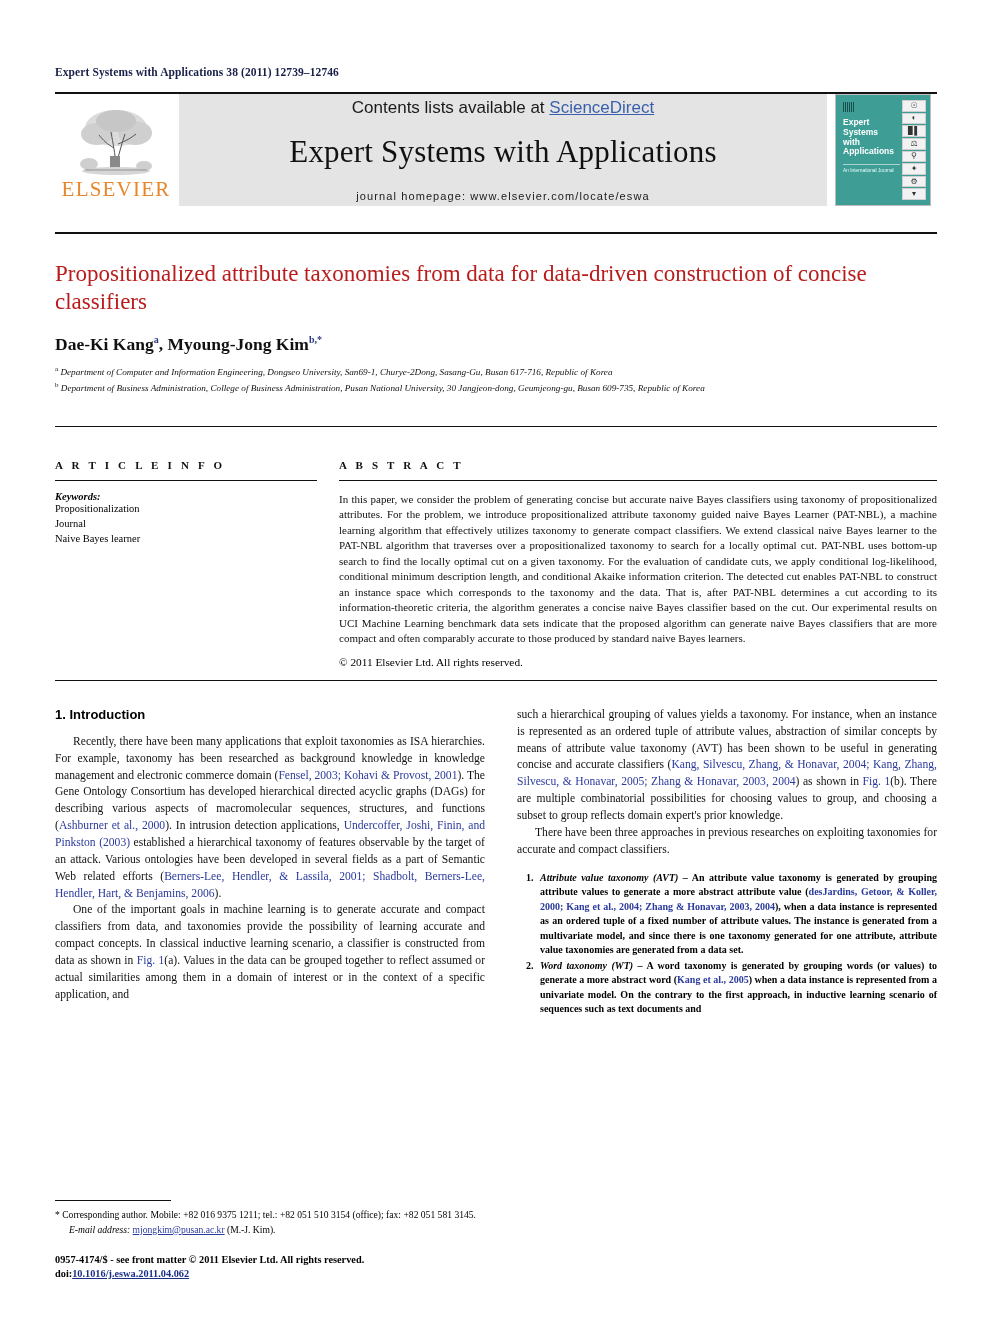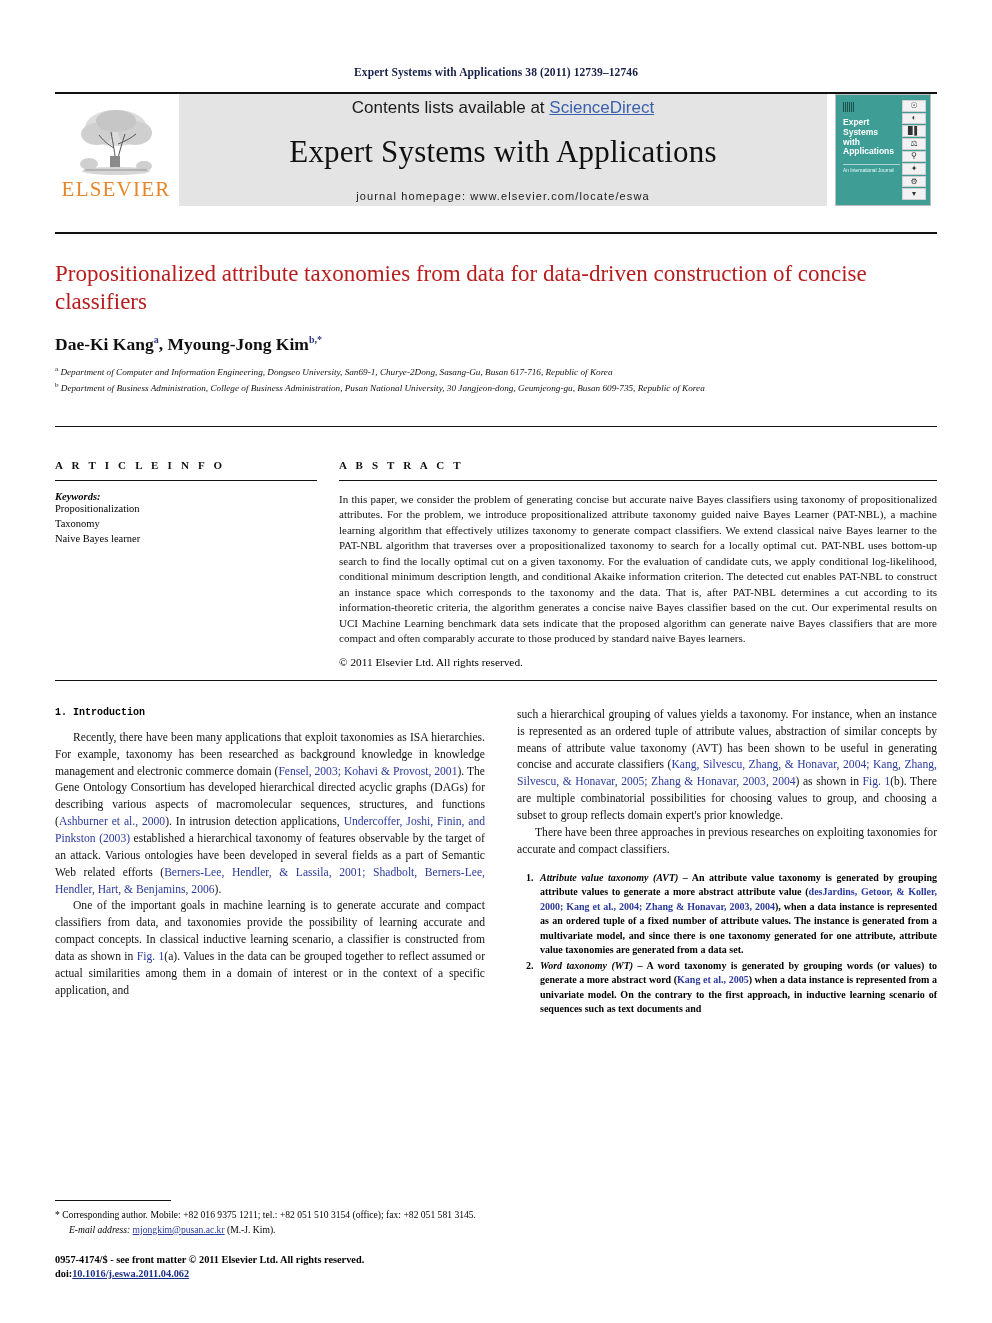--- a/index.html
+++ b/index.html
@@ -18,21 +18,21 @@
   .page {
     position: relative;
     width: 992px;
     height: 1323px;
     box-sizing: border-box;
     padding: 0 55px;
   }
 
   
   .running-head {
-    text-align: center;
+    text-align: left;
     font-family: "Liberation Serif", serif;
     font-weight: bold;
     font-size: 11.5px;
     color: #18204a;
     padding-top: 66px;
     letter-spacing: .1px;
   }
 
   
   .masthead {
@@ -229,22 +229,22 @@
 
   
   .body-cols {
     display: flex;
     margin-top: 26px;
     gap: 32px;
   }
   .bcol { width: 430px; flex: 0 0 430px; position: relative; }
   .bcol.right { flex: 1 1 auto; width: auto; }
   h2.sect {
-    font-family: Liberation Mono, monospace;
-    font-size: 10px;
+    font-family: Liberation Sans, sans-serif;
+    font-size: 13px;
     font-weight: bold;
     margin: 0 0 12px 0;
   }
   p.para {
     font-size: 11.6px;
     line-height: 1.455;
     text-align: justify;
     margin: 0;
     text-indent: 18px;
     color: #111;
@@ -364,21 +364,21 @@
     <div><sup>a</sup> <span>Department of Computer and Information Engineering, Dongseo University, San69-1, Churye-2Dong, Sasang-Gu, Busan 617-716, Republic of Korea</span></div>
     <div><sup>b</sup> <span>Department of Business Administration, College of Business Administration, Pusan National University, 30 Jangjeon-dong, Geumjeong-gu, Busan 609-735, Republic of Korea</span></div>
   </div>
 
   <div class="info-abstract">
     <div class="col-info">
       <div class="sec-head">A R T I C L E   I N F O</div>
       <div class="hair"></div>
       <div class="kw-head">Keywords:</div>
       <div class="kw-item">Propositionalization</div>
-      <div class="kw-item">Taxonomy</div>
+      <div class="kw-item">Journal</div>
       <div class="kw-item">Naive Bayes learner</div>
     </div>
     <div class="col-abs">
       <div class="sec-head">A B S T R A C T</div>
       <div class="hair"></div>
       <div class="abstract-body">In this paper, we consider the problem of generating concise but accurate naive Bayes classifiers using taxonomy of propositionalized attributes. For the problem, we introduce propositionalized attribute taxonomy guided naive Bayes Learner (PAT-NBL), a machine learning algorithm that effectively utilizes taxonomy to generate compact classifiers. We extend classical naive Bayes learner to the PAT-NBL algorithm that traverses over a propositionalized taxonomy to search for a locally optimal cut. PAT-NBL uses bottom-up search to find the locally optimal cut on a given taxonomy. For the evaluation of candidate cuts, we apply conditional log-likelihood, conditional minimum description length, and conditional Akaike information criterion. The detected cut enables PAT-NBL to construct an instance space which corresponds to the taxonomy and the data. That is, after PAT-NBL determines a cut according to its information-theoretic criteria, the algorithm generates a concise naive Bayes classifier based on the cut. Our experimental results on UCI Machine Learning benchmark data sets indicate that the proposed algorithm can generate naive Bayes classifiers that are more compact and often comparably accurate to those produced by standard naive Bayes learners.</div>
       <div class="copyright">© 2011 Elsevier Ltd. All rights reserved.</div>
     </div>
   </div>
   <div class="rule-after-abs"></div>

